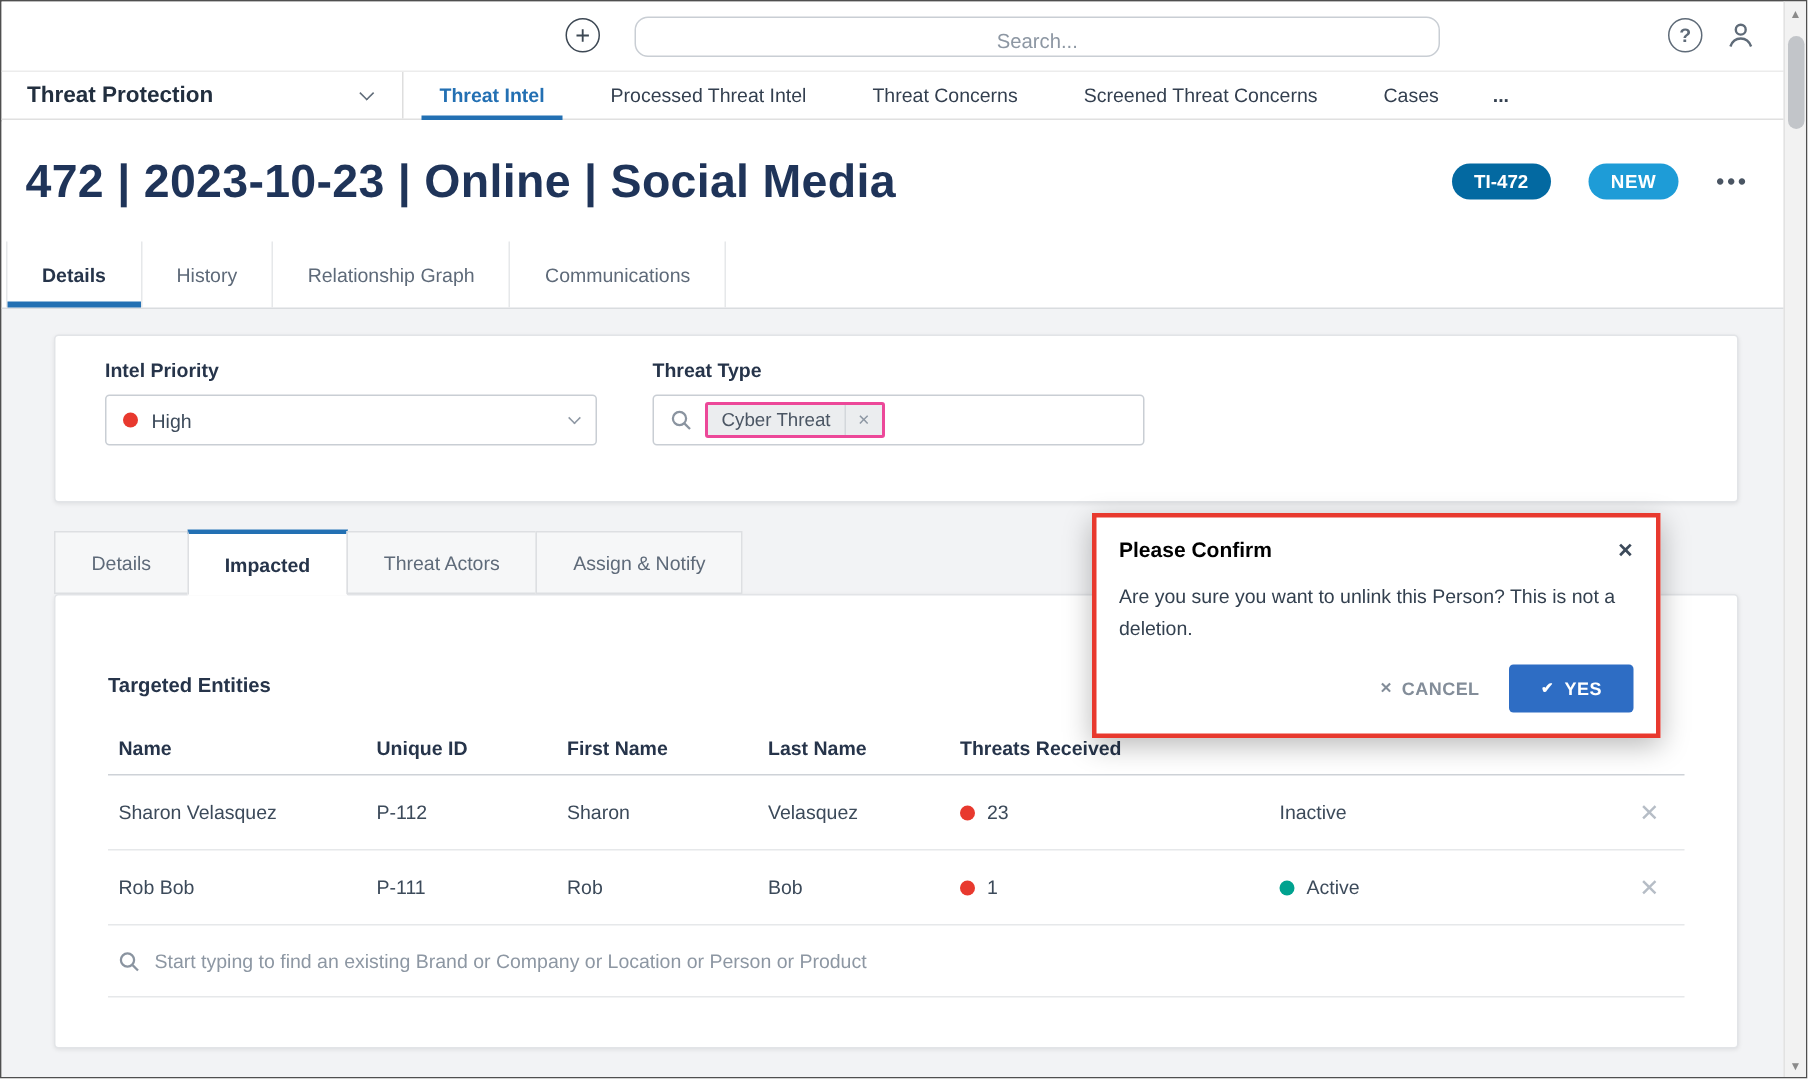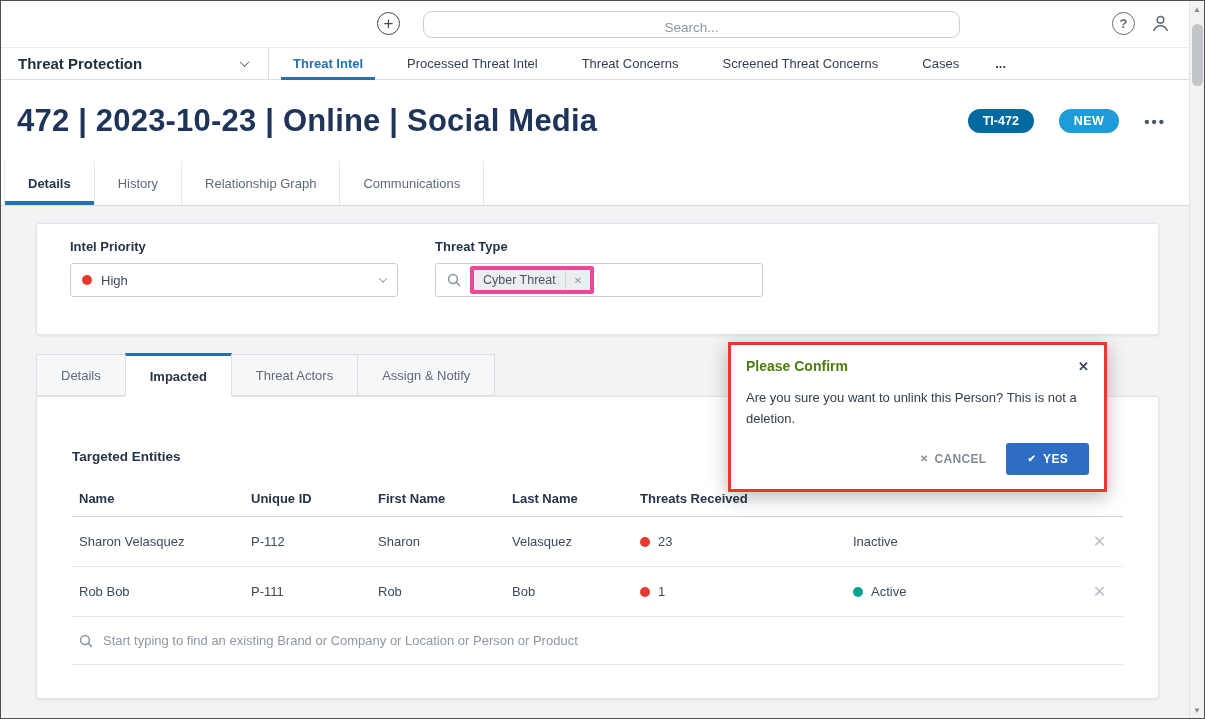--- a/index.html
+++ b/index.html
@@ -61,21 +61,21 @@
   .form-card { height:112px; display:flex; gap:37px; padding:15px 33px; }
   .field { width:328px; }
   .field label { display:block; font-size:13px; font-weight:700; color:#26344a; margin-bottom:9px; }
   .select { height:34px; border:1px solid #c9ced4; border-radius:3px; display:flex; align-items:center;
             padding:0 11px; gap:9px; font-size:13px; color:#3c4a5a; background:#fff; cursor:pointer; }
   .select .spacer { flex:1; }
   .chev.small { width:6px; height:6px; border-color:#8d97a3; }
   .dot { width:10px; height:10px; border-radius:50%; flex:0 0 auto; }
   .dot.red { background:#e8392e; }
   .dot.teal { background:#00a28f; }
-  .chip { display:flex; align-items:stretch; border:4px solid #ec4899; background:#ebedef; border-radius:2px;
+  .chip { display:flex; align-items:stretch; border:2px solid #ec4899; background:#ebedef; border-radius:2px;
           font-size:12.5px; color:#4a5563; overflow:hidden; }
   .chip-label { padding:3px 9px; display:flex; align-items:center; }
   .chip-x { padding:3px 8px; border-left:1px solid #d3d7db; color:#8d97a3; font-size:10px; display:flex; align-items:center; cursor:pointer; }
 
   .detail-tabs { display:flex; margin-top:18px; align-items:flex-end; position:relative; z-index:2; }
   .dtab { display:flex; align-items:center; padding:0 24px; height:42px; background:#f6f7f8;
           border:1px solid #dddfe2; font-size:13px; color:#5e6a79; cursor:pointer; white-space:nowrap; }
   .dtab + .dtab { margin-left:-1px; }
   .dtab.active { height:44px; background:#fff; border-top:3px solid #2370b3; border-bottom:1px solid #fff;
                  margin-bottom:-1px; font-weight:700; color:#26344a; }
@@ -89,21 +89,21 @@
   .ecell { padding-left:7px; font-size:13px; color:#3c4a5a; display:flex; align-items:center; gap:8px; }
   .erow.edata { height:50px; }
   .unlink { justify-content:center; padding-left:0; color:#b6bdc6; font-size:16px; cursor:pointer; }
   .esearch { height:48px; display:flex; align-items:center; gap:10px; padding-left:7px;
              border-bottom:1px solid #e6e8ea; color:#8d97a3; font-size:13px; cursor:text; }
 
   
   .dialog { position:absolute; left:727px; top:341px; width:379px; background:#fff; z-index:10;
             border:3px solid #e8392e; box-shadow:0 5px 18px rgba(0,0,0,0.28); padding:13px 15px 14px; }
   .dlg-head { display:flex; justify-content:space-between; align-items:center; }
-  .dlg-title { font-size:14px; font-weight:700; color:#4d7c0f; }
+  .dlg-title { font-size:14px; font-weight:700; color:#000000; }
   .dlg-close { color:#3c4a5a; font-size:13px; font-weight:700; cursor:pointer; }
   .dlg-msg { margin-top:13px; font-size:13px; color:#33404f; line-height:1.65; width:352px; }
   .dlg-actions { margin-top:13px; display:flex; justify-content:flex-end; align-items:center; gap:8px; }
   .btn-cancel { display:flex; align-items:center; gap:6px; background:none; border:none; color:#838d99;
                 font-size:12px; font-weight:700; letter-spacing:0.3px; padding:8px 12px; cursor:pointer; font-family:inherit; }
   .btn-yes { display:flex; align-items:center; gap:7px; background:#2e6dc4; border:none; color:#fff;
              font-size:12px; font-weight:700; padding:9px 21px; border-radius:3px; cursor:pointer; font-family:inherit; letter-spacing:0.3px; }
   .btn-cancel .xg, .btn-yes .cg { font-size:10px; }
 
   

